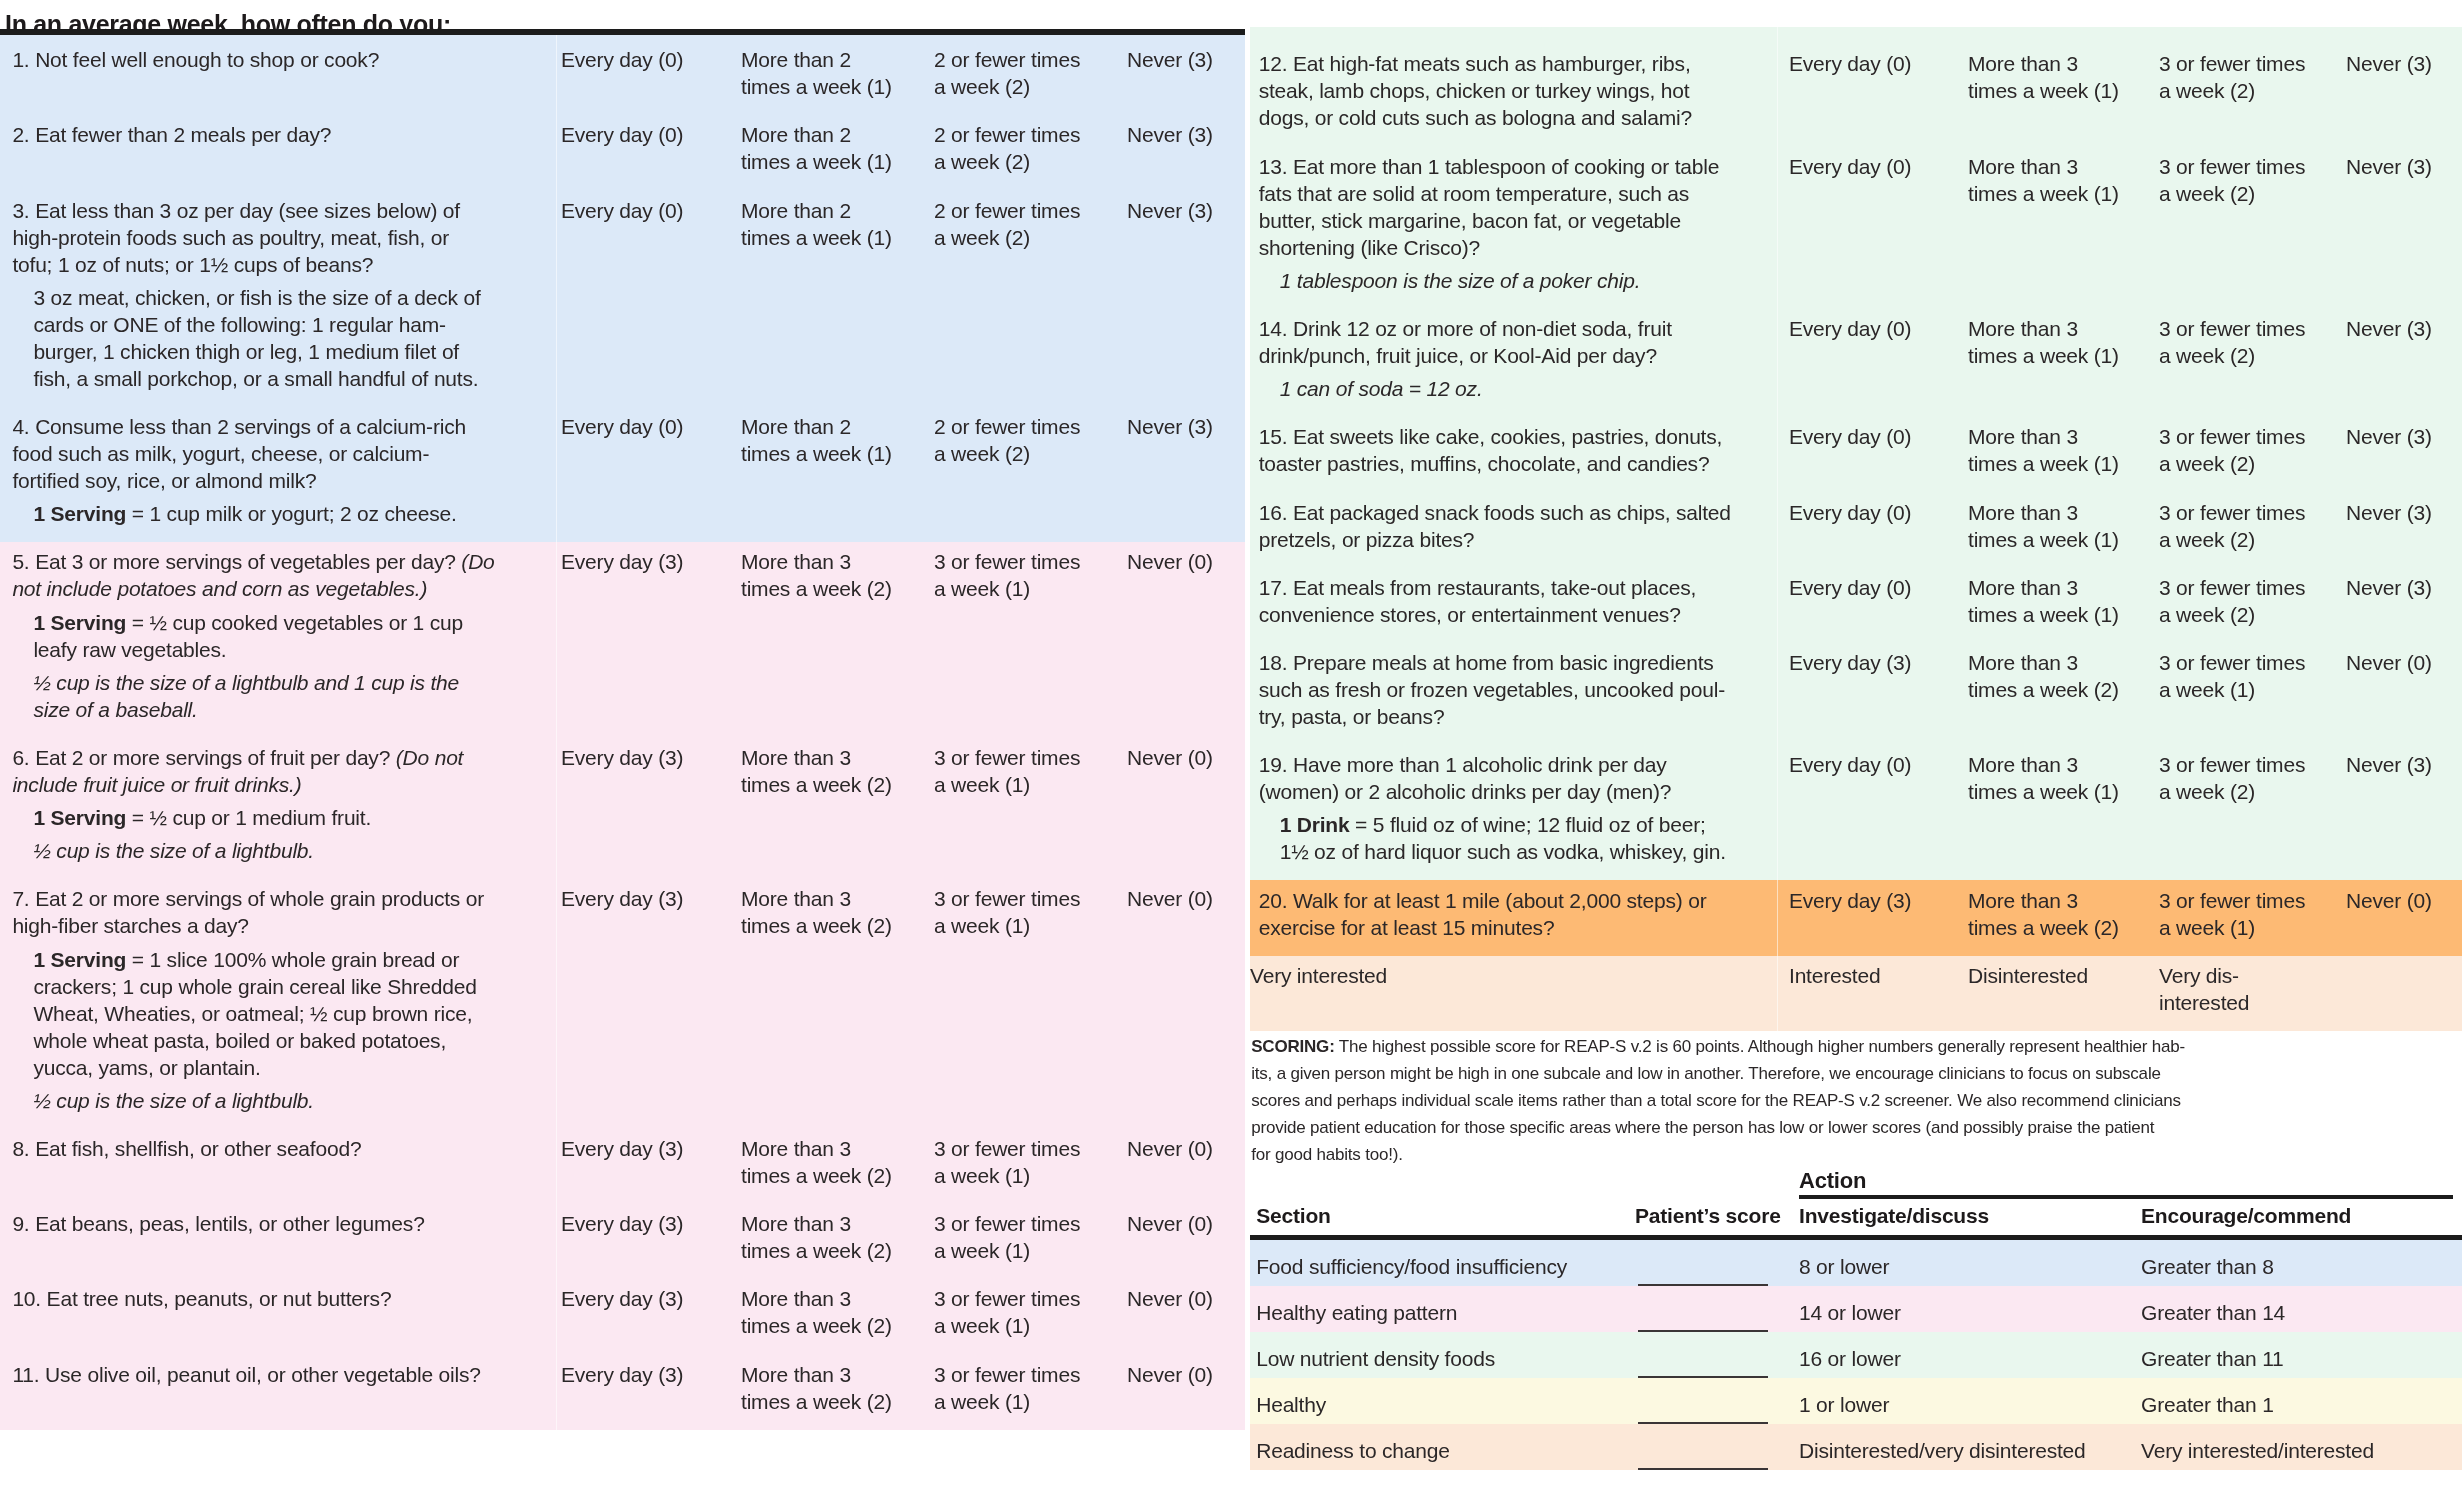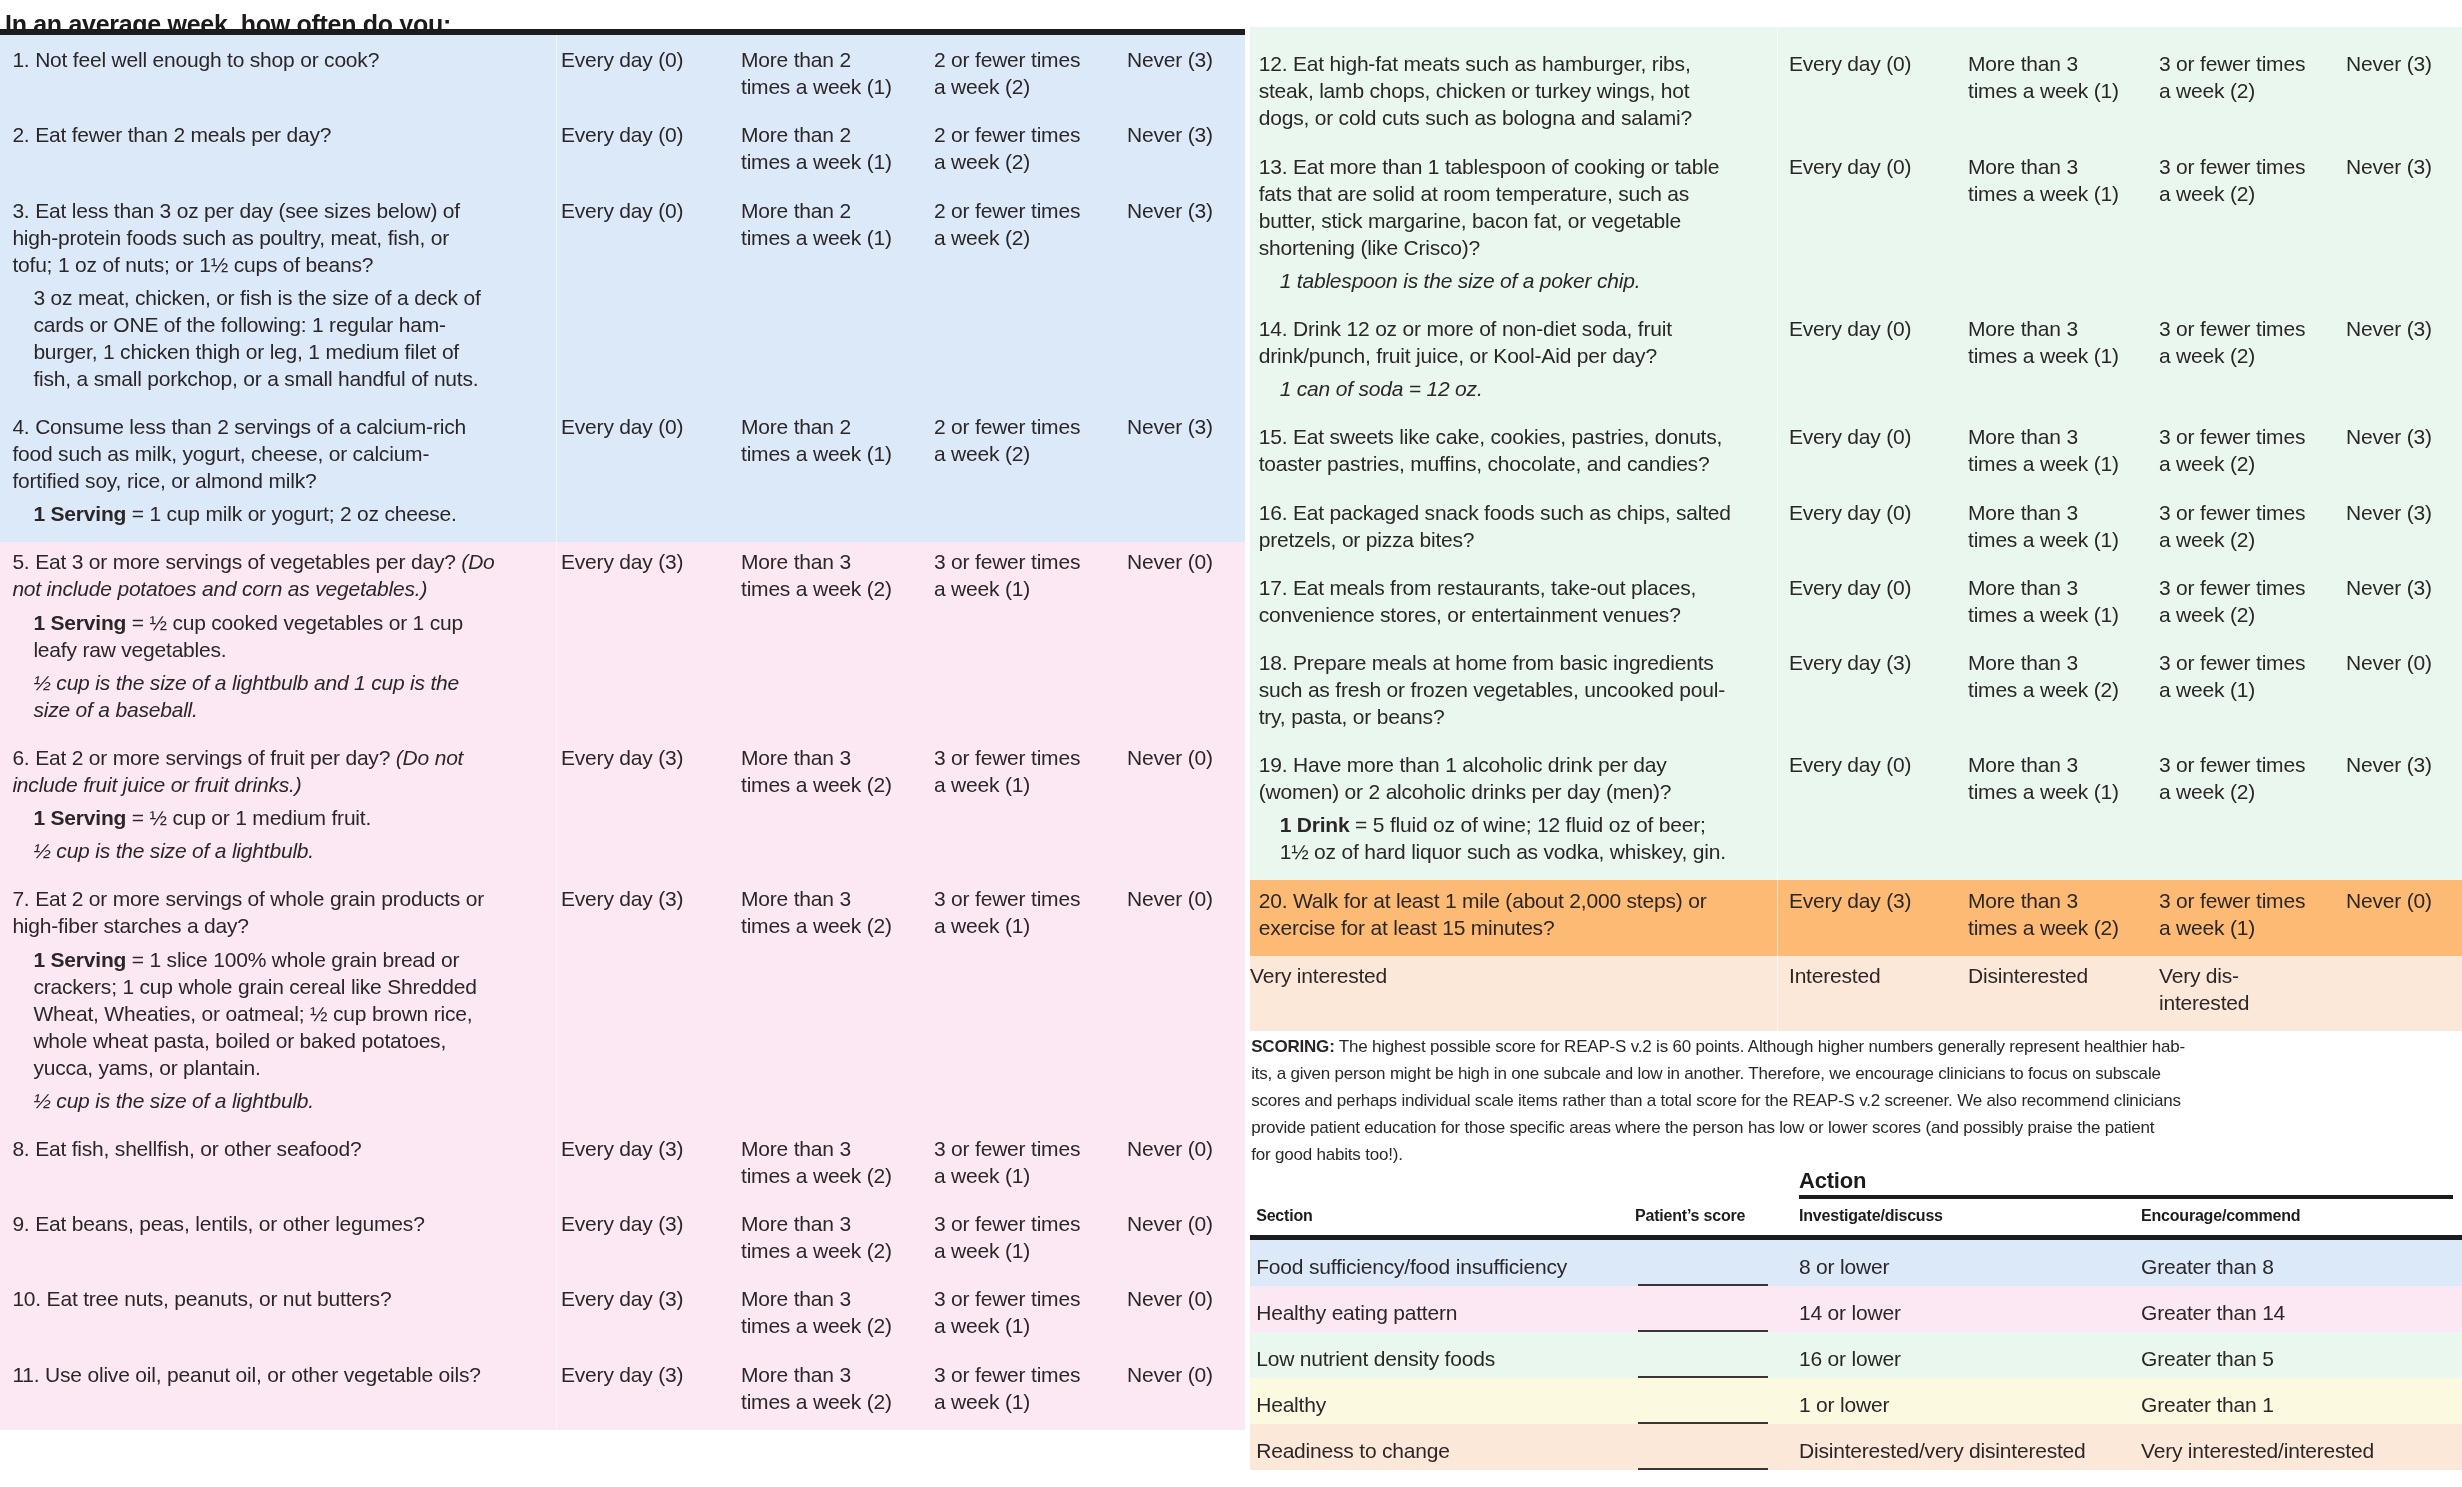--- a/index.html
+++ b/index.html
@@ -33,21 +33,21 @@
   .i{font-style:italic;font-weight:400;}
   .b{font-style:normal;font-weight:700;}
   .vsep{position:absolute;top:0;bottom:0;width:1.2px;background:rgba(255,255,255,0.55);}
   .vsep-left{left:556px;}
   .vsep-right{left:527px;}
   
   .scoring-para{margin:2.5px 0 0 1.2px;width:1208px;font-size:17px;line-height:27px;white-space:pre-line;}
   .action-row{margin-left:549px;margin-top:0px;font-size:22px;line-height:25px;font-weight:700;color:#1d1a1b;}
   .action-line{margin-left:549px;width:654px;height:4.3px;background:#1c1c1c;margin-top:1.9px;}
   .sc-head{position:relative;height:36px;border-bottom:5.6px solid #1c1c1c;}
-  .sc-head span{position:absolute;bottom:6.2px;font-weight:700;font-size:16px;color:#1d1a1b;}
+  .sc-head span{position:absolute;bottom:6.2px;font-weight:700;font-size:21px;color:#1d1a1b;}
   .h-section{left:6.2px;} .h-score{left:385px;} .h-inv{left:549px;} .h-enc{left:891px;}
   .sc-row{position:relative;height:46px;font-size:21px;}
   .sc-sec{position:absolute;left:6.2px;top:12.4px;}
   .sc-inv{position:absolute;left:549px;top:12.4px;}
   .sc-enc{position:absolute;left:891px;top:12.4px;}
   .sc-line{position:absolute;left:388px;bottom:0;width:130px;height:2.5px;background:#3a3536;}
 </style>
 </head>
 <body>
 
@@ -369,21 +369,21 @@
         <div class="sc-row" style="background: rgb(251, 232, 242);">
           <div class="sc-sec">Healthy eating pattern</div>
           <div class="sc-line"></div>
           <div class="sc-inv">14 or lower</div>
           <div class="sc-enc">Greater than 14</div>
         </div>
         <div class="sc-row" style="background: rgb(233, 247, 238);">
           <div class="sc-sec">Low nutrient density foods</div>
           <div class="sc-line"></div>
           <div class="sc-inv">16 or lower</div>
-          <div class="sc-enc">Greater than 5</div>
+          <div class="sc-enc">Greater than 11</div>
         </div>
         <div class="sc-row" style="background: rgb(252, 249, 225);">
           <div class="sc-sec">Healthy</div>
           <div class="sc-line"></div>
           <div class="sc-inv">1 or lower</div>
           <div class="sc-enc">Greater than 1</div>
         </div>
         <div class="sc-row" style="background: rgb(252, 232, 216);">
           <div class="sc-sec">Readiness to change</div>
           <div class="sc-line"></div>

